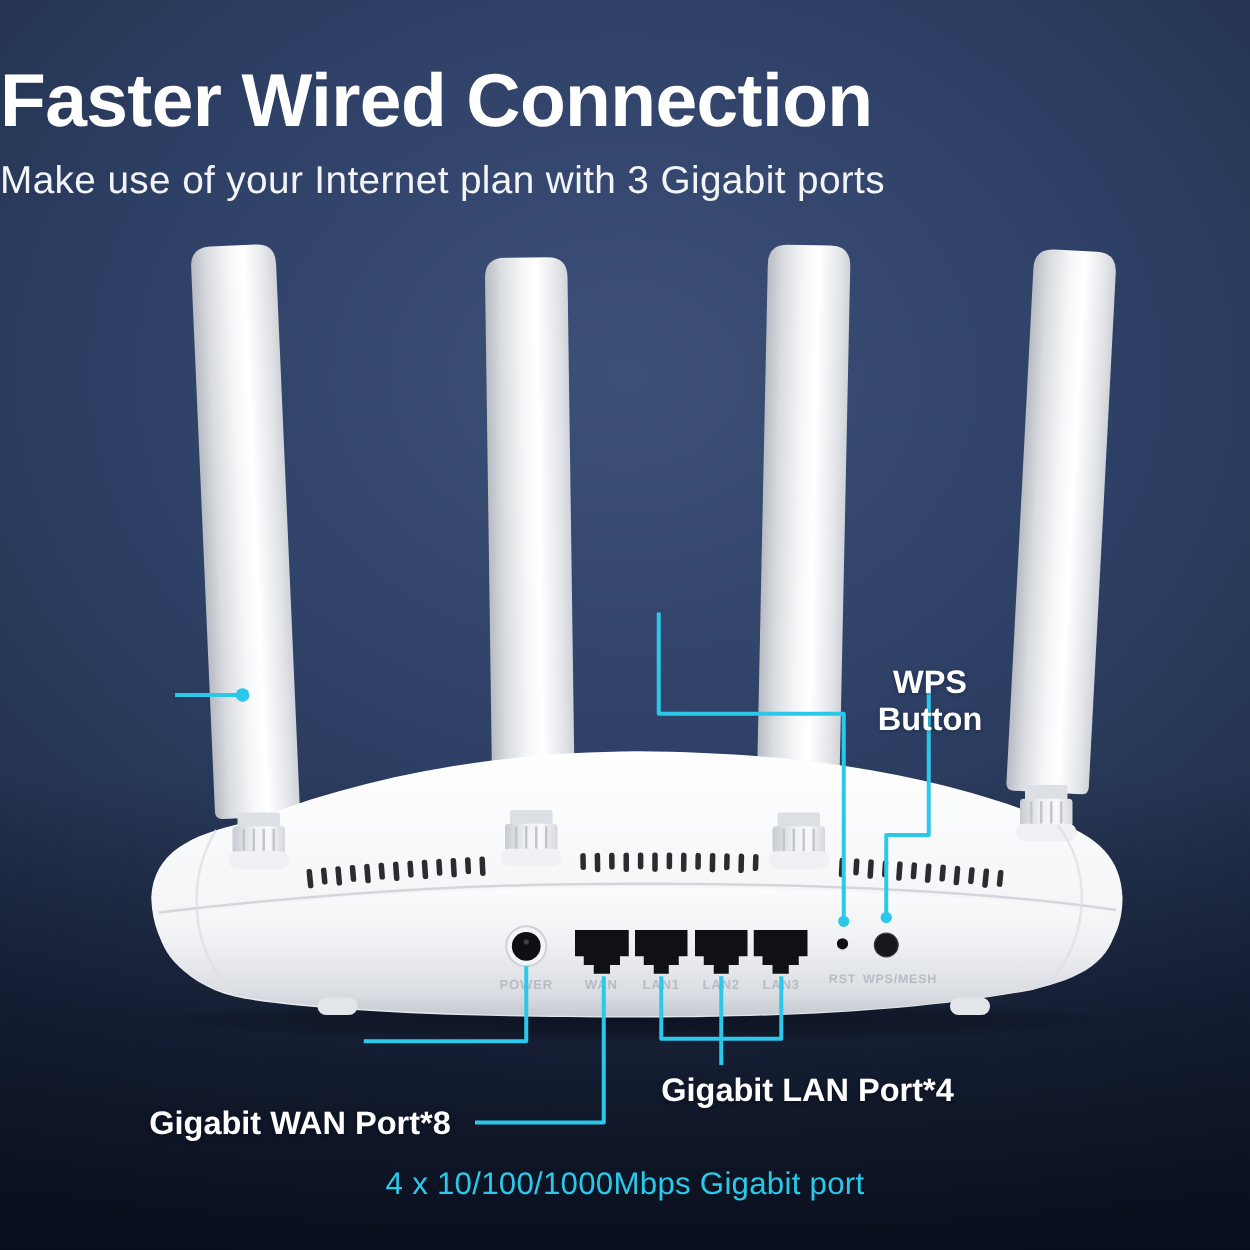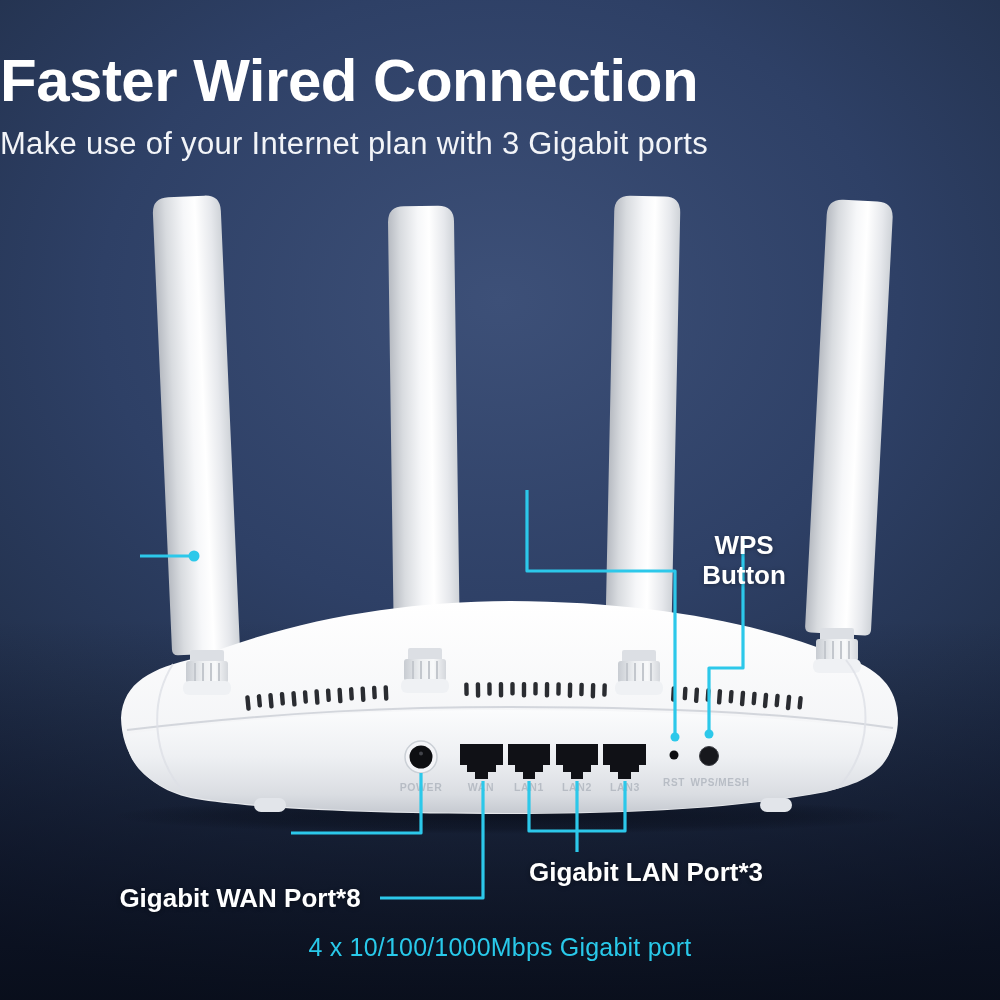--- a/index.html
+++ b/index.html
@@ -212,15 +212,15 @@
       <path class="cline" d="M743 541 L743 668 L709 668 L709 731"></path>
       <circle class="cdot" cx="709" cy="734" r="4.5"></circle>
       <path class="cline" d="M421 773 L421 833 L291 833"></path>
       <path class="cline" d="M483 781 L483 898 L380 898"></path>
       <path class="cline" d="M529 781 L529 831 L625 831 L625 781 M577 781 L577 852"></path>
     </g>
   </svg>
 
   <div class="callout" style="left:674px;top:482px;width:140px;margin-top:48px;">WPS Button</div>
   <div class="callout" style="left:100px;top:883px;width:280px;white-space:nowrap;">Gigabit WAN Port*8</div>
-  <div class="callout" style="left:515px;top:857px;width:262px;white-space:nowrap;">Gigabit LAN Port*3</div>
+  <div class="callout" style="left:515px;top:857px;width:262px;white-space:nowrap;">Gigabit LAN Port*4</div>
   <div class="cyan-note">4 x 10/100/1000Mbps Gigabit port</div>
 </div>
 
 </body></html>

